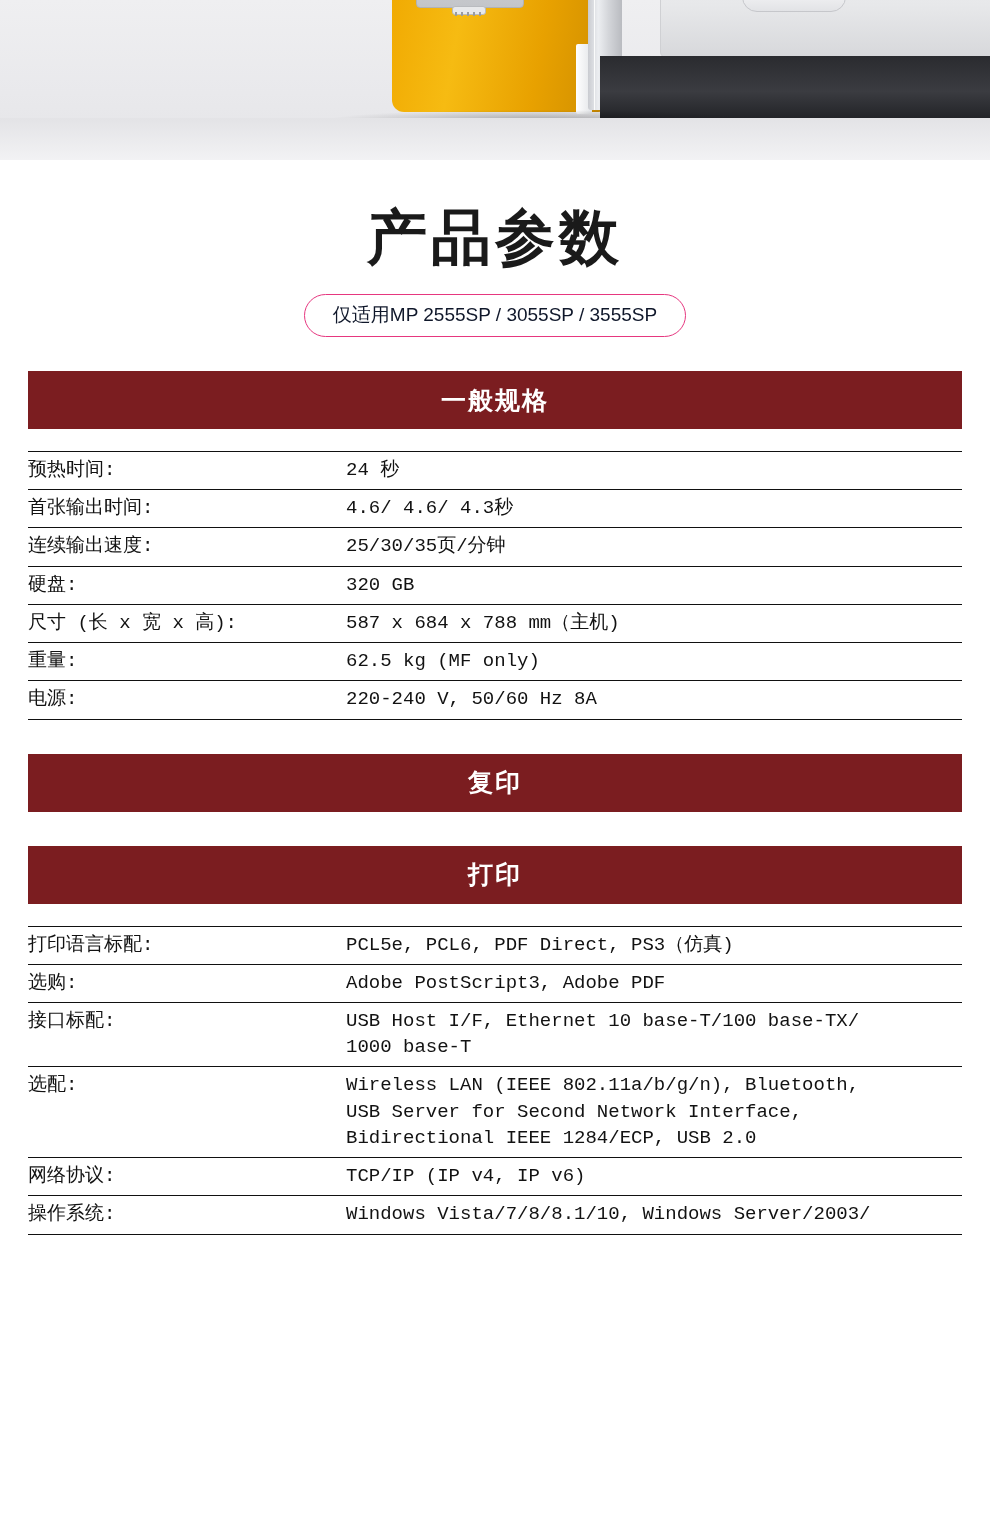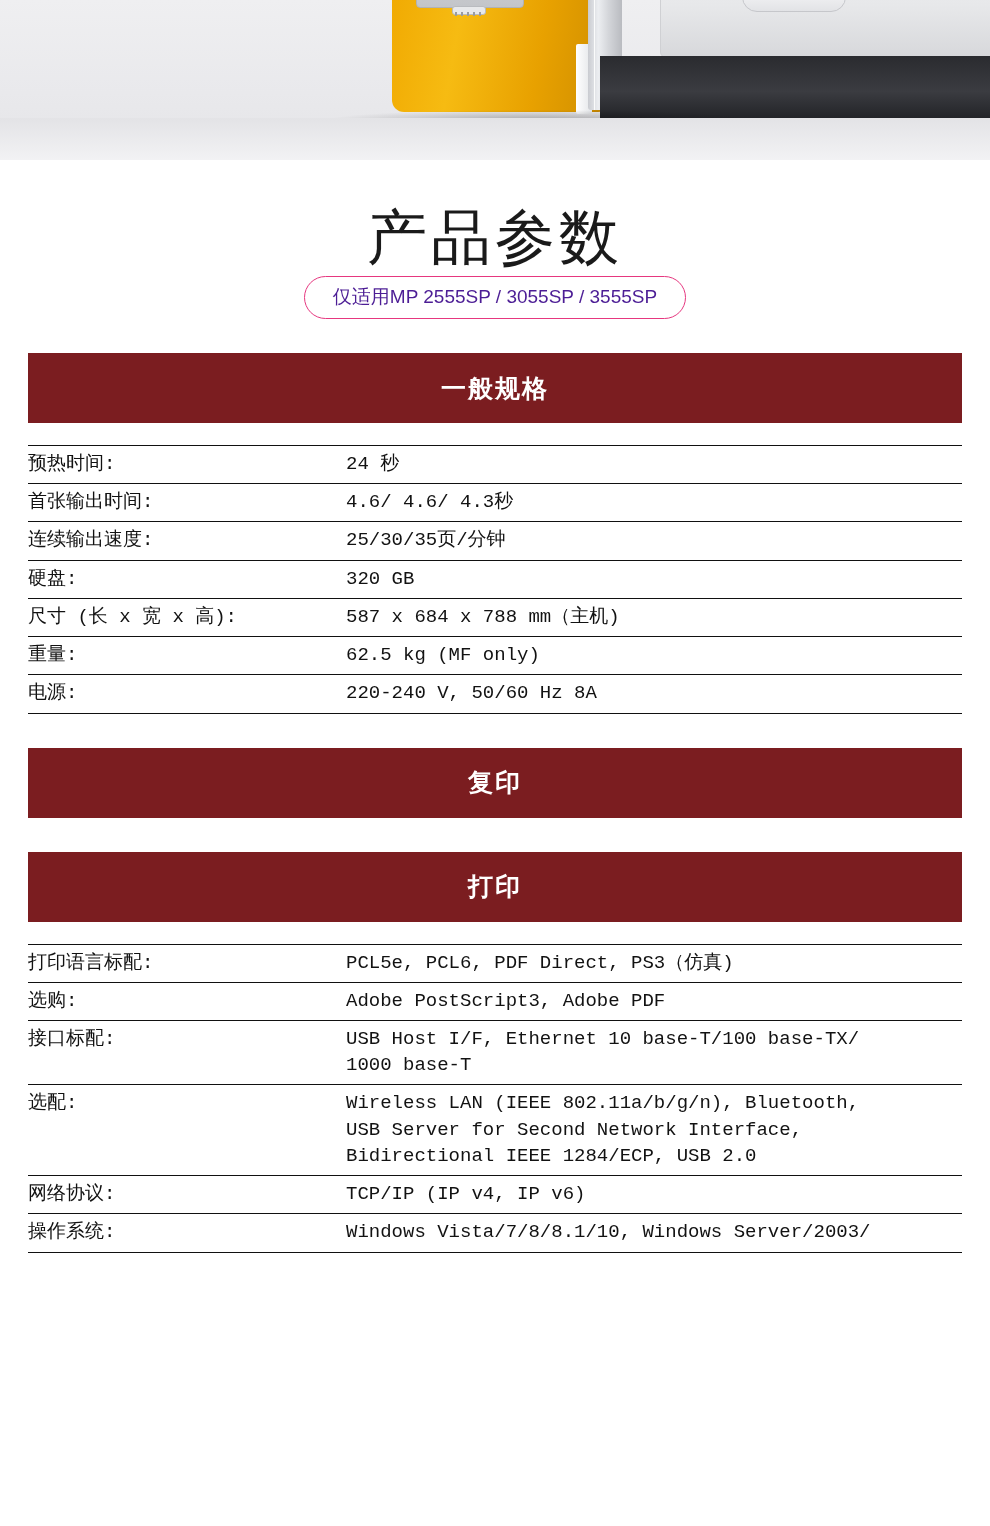--- a/index.html
+++ b/index.html
@@ -117,42 +117,42 @@
     background: radial-gradient(ellipse at center, rgba(0,0,0,.28) 0%, rgba(0,0,0,0) 72%);
   }
 
   
   .title-wrap {
     text-align: center;
     padding-top: 48px;
   }
   .main-title {
     font-size: 60px;
-    font-weight: 400;
+    font-weight: 700;
     letter-spacing: 4px;
     color: #1a1a1a;
     line-height: 1;
     margin: 0;
   }
   .subtitle-pill {
     display: inline-block;
-    margin-top: 8px;
+    margin-top: 26px;
     padding: 10px 28px 12px;
     border: 1px solid #e6377f;
     border-radius: 26px;
-    color: #4c1d95;
+    color: #0f172a;
     font-size: 19px;
     line-height: 1;
   }
 
   
   .section { margin-top: 34px; }
   .section-bar {
     margin: 0 28px;
-    height: 70px;
+    height: 58px;
     background: #7b1d20;
     color: #ffffff;
     font-size: 25px;
     font-weight: 700;
     display: flex;
     align-items: center;
     justify-content: center;
     letter-spacing: 2px;
   }
   table.spec {

